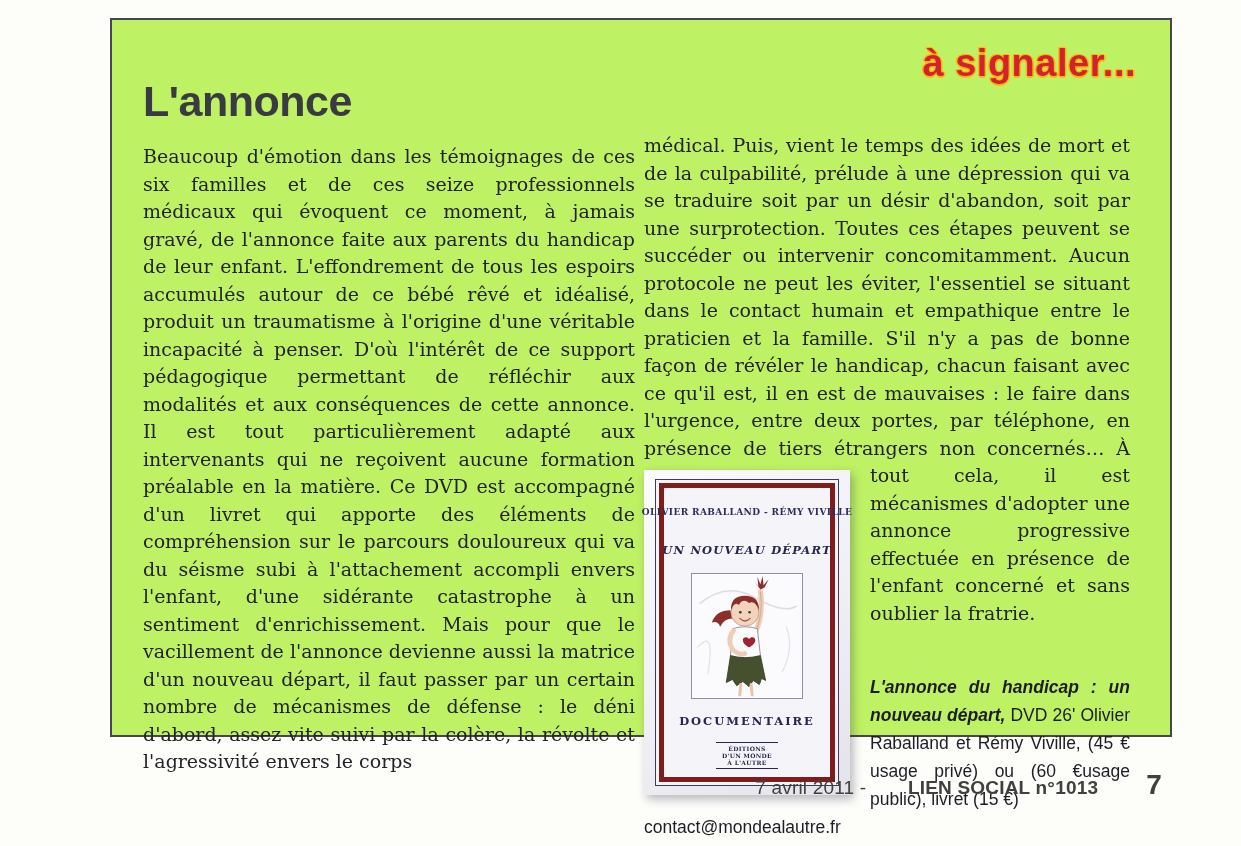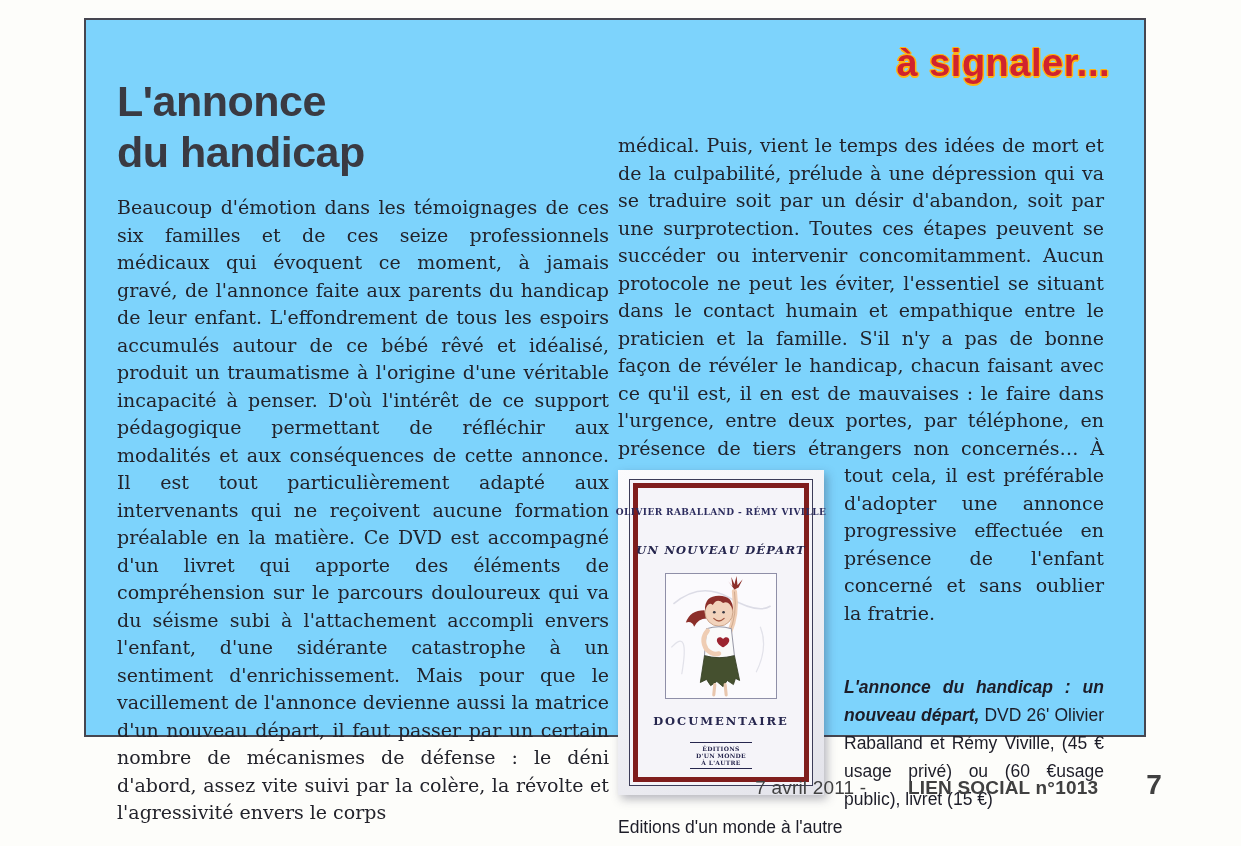--- a/index.html
+++ b/index.html
@@ -3,23 +3,23 @@
 <meta charset="utf-8">
 <style>
   html,body{margin:0;padding:0;}
   body{
     width:1241px;height:846px;position:relative;overflow:hidden;
     background:#fdfdfa;
     font-family:"Liberation Sans", sans-serif;
   }
   
   .content-box{
-    position:absolute;left:84px;top:18px;width:1062px;height:719px;
+    position:absolute;left:110px;top:18px;width:1062px;height:719px;
     box-sizing:border-box;
-    background:#7dd3fc;
+    background:#bef264;
     border:2px solid #464650;
   }
   .signaler{
     position:absolute;top:22px;right:34px;
     font-size:38px;font-weight:600;letter-spacing:.5px;
     color:#d0232e;
     text-shadow:
       1.5px 0 0 #ffb412, -1.5px 0 0 #ffb412,
       0 1.5px 0 #ffb412, 0 -1.5px 0 #ffb412,
       1px 1px 0 #ffb412, -1px -1px 0 #ffb412;
@@ -112,21 +112,21 @@
 </head>
 <body>
 
 <div class="content-box">
 
   <div class="signaler">à signaler...</div>
 
   <div class="cols">
 
     <div class="col col-left">
-      <h1 class="title"><span>L'annonce</span><br><span>du handicap</span></h1>
+      <h1 class="title"><span>L'annonce</span><br></h1>
       <p class="body-text">Beaucoup d'émotion dans les témoignages de ces six familles et de ces seize professionnels médicaux qui évoquent ce moment, à jamais gravé, de l'annonce faite aux parents du handicap de leur enfant. L'effondrement de tous les espoirs accumulés autour de ce bébé rêvé et idéalisé, produit un traumatisme à l'origine d'une véritable incapacité à penser. D'où l'intérêt de ce support pédagogique permettant de réfléchir aux modalités et aux conséquences de cette annonce. Il est tout particulièrement adapté aux intervenants qui ne reçoivent aucune formation préalable en la matière. Ce DVD est accompagné d'un livret qui apporte des éléments de compréhension sur le parcours douloureux qui va du séisme subi à l'attachement accompli envers l'enfant, d'une sidérante catastrophe à un sentiment d'enrichissement. Mais pour que le vacillement de l'annonce devienne aussi la matrice d'un nouveau départ, il faut passer par un certain nombre de mécanismes de défense : le déni d'abord, assez vite suivi par la colère, la révolte et l'agressivité envers le corps</p>
     </div>
 
     <div class="col col-right">
       <p class="body-text"><span>médical. Puis, vient le temps des idées de mort et de la culpabilité, prélude à une dépression qui va se traduire soit par un désir d'abandon, soit par une surprotection. Toutes ces étapes peuvent se succéder ou intervenir concomitamment. Aucun protocole ne peut les éviter, l'essentiel se situant dans le contact humain et empathique entre le praticien et la famille. S'il n'y a pas de bonne façon de révéler le handicap, chacun faisant avec ce qu'il est, il en est de mauvaises : le faire dans l'urgence, entre deux portes, par téléphone, en présence de tiers étrangers non concernés… À tout </span><span class="photo-float">
             <span class="photo">
               <span class="cover">
                 <span class="cover-inner">
                   <span class="cov-authors">OLIVIER RABALLAND - RÉMY VIVILLE</span>
                   <span class="cov-subtitle">UN NOUVEAU DÉPART</span>
@@ -165,25 +165,24 @@
                   </span>
                   <span class="cov-genre">DOCUMENTAIRE</span>
                   <span class="cov-publisher">
                     <span>ÉDITIONS</span>
                     <span>D'UN MONDE</span>
                     <span>À L'AUTRE</span>
                   </span>
                 </span>
               </span>
             </span>
-          </span><span>cela, il est préférable d'adopter une annonce progressive effectuée en présence de l'enfant concerné et sans oublier la fratrie.</span></p>
+          </span><span>cela, il est mécanismes d'adopter une annonce progressive effectuée en présence de l'enfant concerné et sans oublier la fratrie.</span></p>
 
       <div class="caption">
         <p class="cap-main"><em class="cap-title">L'annonce du handicap : un nouveau départ,</em><span> DVD 26' Olivier Raballand et Rémy Viville, (45 € usage privé) ou (60 €usage public), livret (15 €)</span></p>
-        <p class="cap-line">Editions d'un monde à l'autre</p>
         <p class="cap-line">contact@mondealautre.fr</p>
       </div>
     </div>
 
   </div>
 </div>
 
 <div class="footer">
   <span class="date">7 avril 2011 - </span>
     <span class="mag">LIEN SOCIAL n°1013</span>

